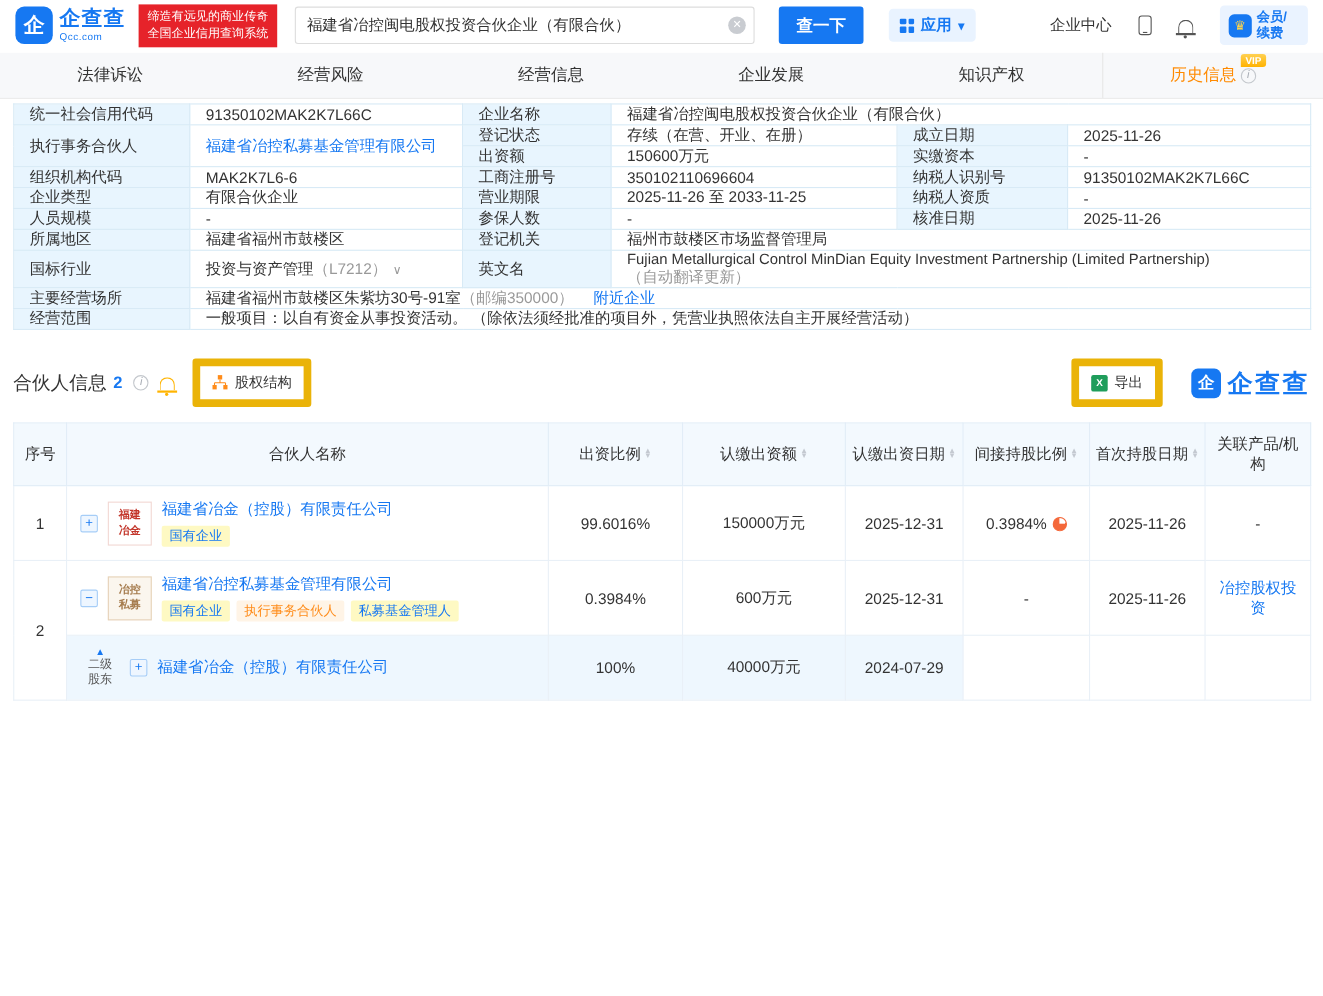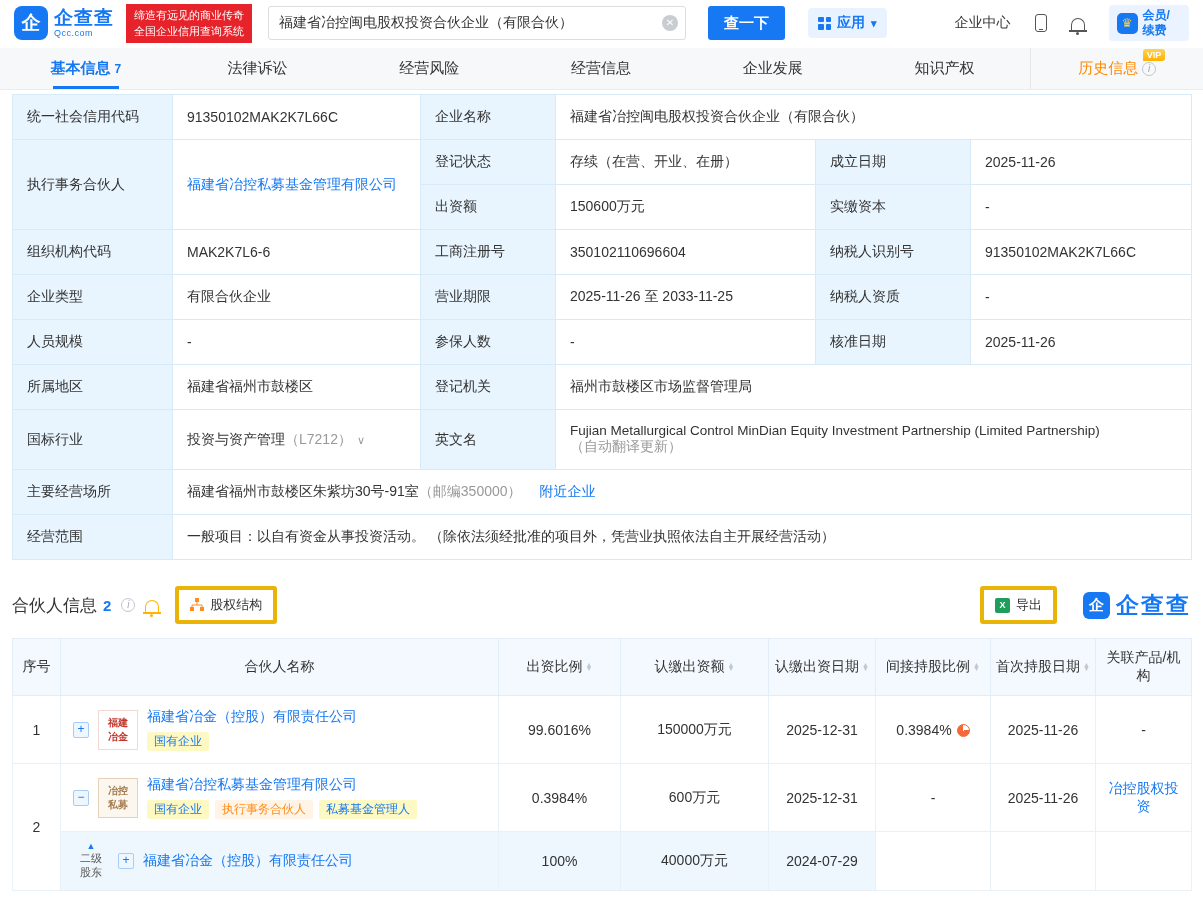--- a/index.html
+++ b/index.html
@@ -53,32 +53,32 @@
   .tab-count { font-size:12px; color:#1678f2; }
   .tab-history { color:#ff8a00; border-left:1px solid #e6e6e6; }
   .tab-label-wrap { position:relative; }
   .vip-badge { position:absolute; top:-10px; right:-27px; background:linear-gradient(#ffd153,#ffb200);
     color:#fff; font-size:9px; font-weight:bold; padding:1px 4px; border-radius:3px 3px 3px 0; }
   .info-circle { width:14px; height:14px; border-radius:50%; border:1px solid #c3c7cc; color:#a6abb3;
     font-size:10px; line-height:12px; text-align:center; display:inline-block; font-style:italic; cursor:pointer; flex:none; }
 
   
   .basic-table { width:1179px; margin:4px 12px 0; border-collapse:collapse; table-layout:fixed; font-size:14px; }
-  .basic-table td { border:1px solid #d8eaf6; padding:13px 14px; vertical-align:middle; word-break:break-all; }
+  .basic-table td { border:1px solid #d8eaf6; padding:0 14px; vertical-align:middle; word-break:break-all; }
   .cell-label { background:#e8f5fe; }
   .gray { color:#999; }
   .chev { color:#999; font-size:11px; margin-left:5px; cursor:pointer; }
   .en-line { word-break:normal; font-size:13.5px; }
   .nearby { margin-left:18px; }
 
   
   .partners-head { display:flex; align-items:center; padding:26px 12px 14px; gap:10px; }
   .p-title { font-size:17px; font-weight:normal; }
   .p-count { color:#1678f2; font-weight:bold; font-size:15px; margin-left:-4px; }
-  .btn { display:flex; align-items:center; gap:6px; border:4px solid #eab308; border-radius:3px;
+  .btn { display:flex; align-items:center; gap:6px; border:7px solid #eab308; border-radius:3px;
     padding:6px 11px; font-size:13px; background:#fff; cursor:pointer; color:#333; }
   .equity-btn { margin-left:6px; }
   .export-btn { margin-left:auto; }
   .excel-icon { width:15px; height:15px; background:#1f9d5b; border-radius:2px; color:#fff;
     font-size:9px; font-weight:bold; display:flex; align-items:center; justify-content:center; }
   .watermark { display:flex; align-items:center; gap:6px; margin-left:16px; }
   .watermark-mark { width:27px; height:27px; background:#1678f2; border-radius:6px; color:#fff;
     font-weight:bold; font-size:15px; display:flex; align-items:center; justify-content:center; }
   .watermark-text { font-size:23px; font-weight:bold; color:#1678f2; letter-spacing:2px; }
 
@@ -148,24 +148,20 @@
     <span class="phone-icon"></span>
     <span class="bell-icon"></span>
     <div class="vip-widget">
       <span class="vip-icon">♛</span>
       <span class="vip-text">会员/续费</span>
     </div>
   </div>
 </div>
 
 <div class="tabbar">
-  <div class="tab tab-active">
-    <span>基本信息</span>
-    <span class="tab-count">7</span>
-  </div>
   <div class="tab">
     <span>法律诉讼</span>
   </div>
   <div class="tab">
     <span>经营风险</span>
   </div>
   <div class="tab">
     <span>经营信息</span>
   </div>
   <div class="tab">

